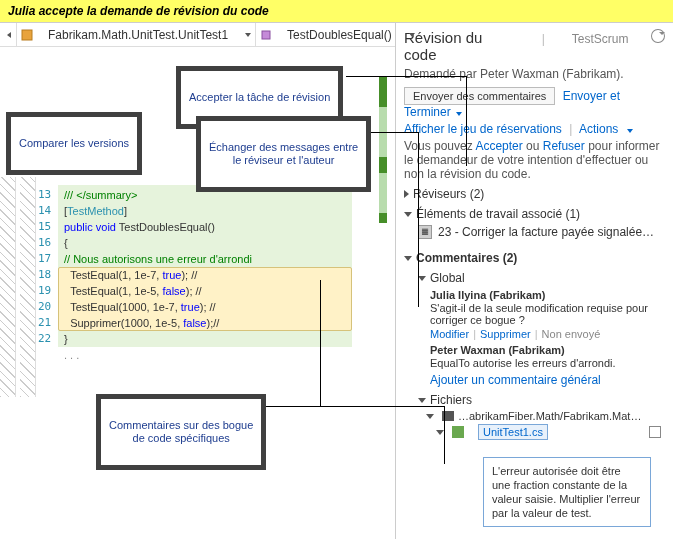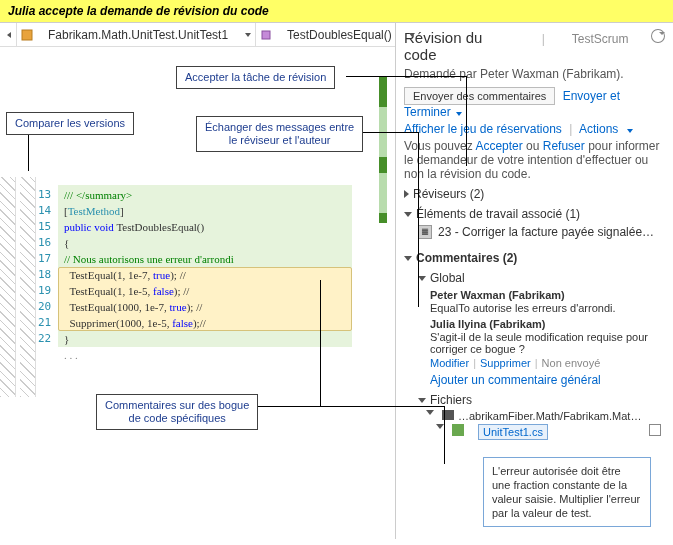--- a/index.html
+++ b/index.html
@@ -9,30 +9,30 @@
 .left{width:396px;border-right:1px solid #ccc;position:relative}
 .right{width:277px;padding:6px 8px;overflow:hidden}
 .toolbar{display:flex;align-items:center;height:24px;border-bottom:1px solid #ddd;font-size:12px}
 .tb-sec{display:flex;align-items:center;padding:0 4px;gap:15px}
 .tb-sep{border-left:1px solid #ddd;height:24px}
 .tb-icon{width:12px;height:12px;display:inline-block}
 .chev{width:0;height:0;border-left:3px solid transparent;border-right:3px solid transparent;border-top:4px solid #555;display:inline-block;margin-left:2px}
 .editor-area{position:relative;height:492px}
 .hatch{position:absolute;left:0;top:0;width:30px;height:100%;background:repeating-linear-gradient(45deg,#ccc 0,#ccc 1px,#fff 1px,#fff 6px);border-right:1px solid #ddd}
 .gutter{position:absolute;left:38px;top:140px;width:20px;color:#2b91af;font-family:Consolas,monospace;font-size:11px;text-align:left;line-height:16px}
-.code{position:absolute;left:64px;top:140px;font-family:Liberation Serif, serif;font-size:11px;line-height:16px}
+.code{position:absolute;left:64px;top:140px;font-family:Liberation Sans, sans-serif;font-size:11px;line-height:16px}
 .code .c{color:#008000}
 .code .attr{color:#2b91af}
 .code .kw{color:#0000ff}
 .code .b{color:#0000ff}
 .hl-block{position:absolute;left:58px;top:220px;width:294px;height:64px;background:#fff2c7;border:1px solid #d6c27a;border-radius:2px;z-index:-1}
 .minimap{position:absolute;right:2px;top:30px;width:20px;height:300px}
 .mm-bar{position:absolute;left:6px;width:8px;background:#468e29}
 .mm-light{background:#b8dcad}
-.callout{position:absolute;background:#fff;border:1px solid #404040;color:#1e3d8f;font-size:11px;padding:4px 8px;text-align:center;line-height:13px;z-index:20}
+.callout{position:absolute;background:#fff;border:5px solid #404040;color:#1e3d8f;font-size:11px;padding:20px 8px;text-align:center;line-height:13px;z-index:20}
 .lead{position:absolute;border-top:1px solid #000;z-index:10}
 .leadv{position:absolute;border-left:1px solid #000;z-index:10}
 
 .panel-head{display:flex;align-items:baseline;gap:23px;margin-bottom:4px}
 .panel-title{font-size:15px;color:#333}
 .panel-sub{color:#888;font-size:12px}
 .refresh{margin-left:auto;width:14px;height:14px;border:1px solid #888;border-radius:50%;position:relative}
 .refresh::after{content:"";position:absolute;right:-1px;top:2px;border:3px solid transparent;border-top-color:#888}
 .task-info{margin:4px 0 6px;color:#555}
 .btn{display:inline-block;border:1px solid #bbb;background:#f7f7f7;padding:2px 8px;font-size:11px;margin-right:4px}
@@ -44,21 +44,21 @@
 .tri.open{border-left:none;border-right:4px solid transparent;border-left:4px solid transparent;border-top:5px solid #555;border-bottom:none}
 .work-item{display:flex;align-items:center;gap:6px;margin-left:14px;padding:2px 0}
 .wi-icon{width:14px;height:14px;background:#d0d0d0;border:1px solid #999;font-size:8px;text-align:center;line-height:12px}
 .comments{margin-left:4px}
 .comment-block{margin:4px 0 4px 22px}
 .c-author{font-weight:bold;font-size:11px}
 .c-body{font-size:11px;color:#333;margin:1px 0 2px}
 .c-actions{font-size:11px}
 .c-status{color:#888}
 .file-tree{margin-left:18px;font-size:11px}
-.ft-row{display:flex;gap:4px;padding:1px 0}
+.ft-row{display:flex;align-items:center;gap:4px;padding:1px 0}
 .ft-icon{width:12px;height:10px;background:#555;display:inline-block}
 .ft-file{color:#0066cc}
 .file-sel{border:1px solid #7aa7d8;background:#e8f1fb;padding:1px 4px;margin-left:10px}
 .checkbox{width:12px;height:12px;border:1px solid #888;margin-left:auto;margin-right:4px}
 .tooltip{position:absolute;right:22px;bottom:18px;width:168px;border:1px solid #7aa7d8;background:#fff;padding:6px 8px;font-size:11px;line-height:14px;color:#333;z-index:30}
 </style>
 </head>
 <body>
 
 <div class="banner">Julia accepte la demande de révision du code</div>
@@ -171,29 +171,29 @@
     <div class="sec-head" style="font-weight:bold;margin-top:10px">
         <span class="tri open"></span>
         <span>Commentaires (2)</span>
       </div>
     <div class="comments">
       <div class="sec-head" style="margin-left:10px">
           <span class="tri open"></span>
           <span>Global</span>
         </div>
       <div class="comment-block">
-        <div class="c-author">Peter Waxman (Fabrikam)</div>
-        <div class="c-body">EqualTo autorise les erreurs d'arrondi.</div>
-      </div>
-      <div class="comment-block">
         <div class="c-author">Julia Ilyina (Fabrikam)</div>
         <div class="c-body">S'agit-il de la seule modification requise pour corriger ce bogue ?</div>
         <div class="c-actions">
           <span class="lnk">Modifier</span><span class="pipe">|</span><span class="lnk">Supprimer</span><span class="pipe">|</span><span class="c-status">Non envoyé</span>
         </div>
+      </div>
+      <div class="comment-block">
+        <div class="c-author">Peter Waxman (Fabrikam)</div>
+        <div class="c-body">EqualTo autorise les erreurs d'arrondi.</div>
       </div>
       <div class="row" style="margin-left:22px">
         <span class="lnk">Ajouter un commentaire général</span>
       </div>
       <div class="sec-head" style="margin-left:10px">
           <span class="tri open"></span>
           <span>Fichiers</span>
         </div>
       <div class="file-tree">
         <div class="ft-row">

